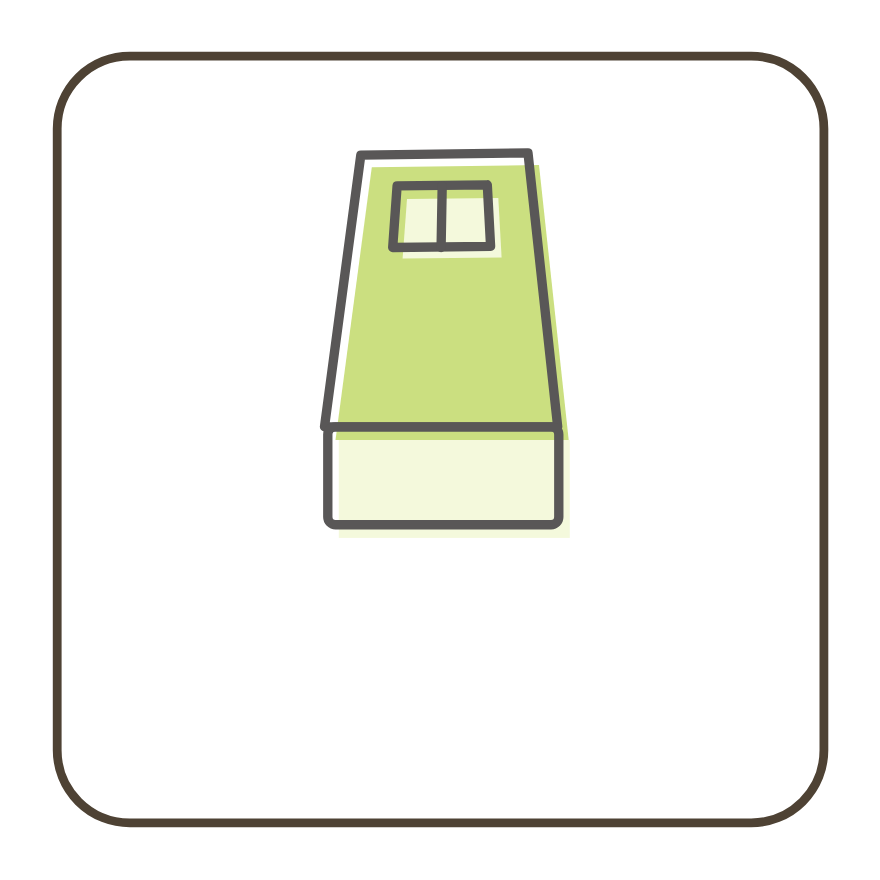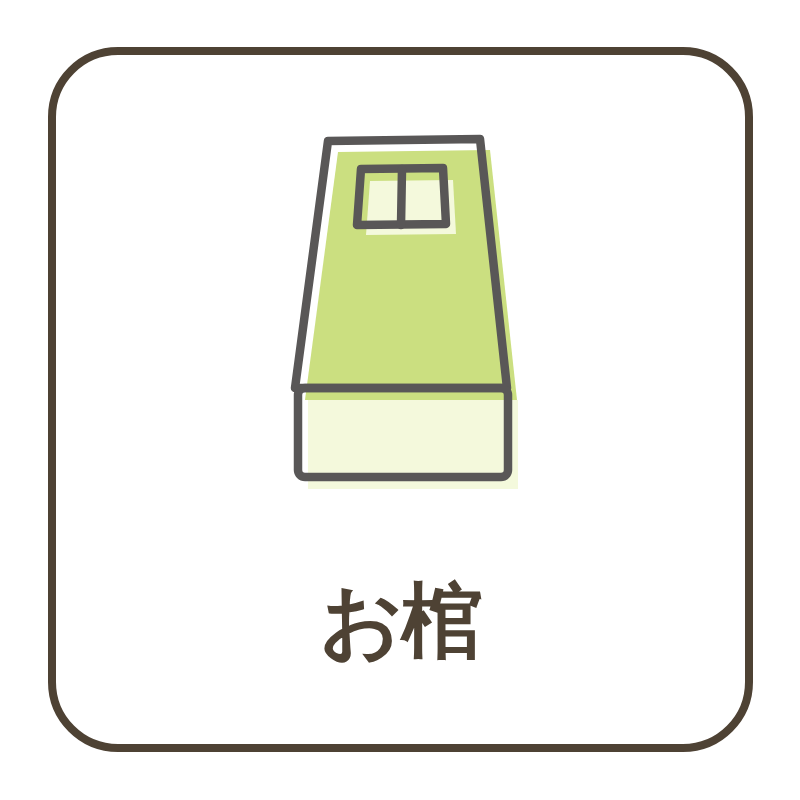--- a/index.html
+++ b/index.html
@@ -66,15 +66,14 @@
     </g>
 
     <g fill="none" stroke="var(--outline)" stroke-width="8.5" stroke-linejoin="round" stroke-linecap="round">
       <polygon points="328,141 480,139 507,388 295,388"></polygon>
       <rect x="298" y="388" width="210" height="89" rx="7"></rect>
       <polygon points="361,169 443,168 446,224 357,225"></polygon>
       <line x1="402" y1="169" x2="401" y2="225"></line>
     </g>
   </svg>
 
-  <div class="card-label">お棺</div>
 
 </div>
 
 </body></html>

